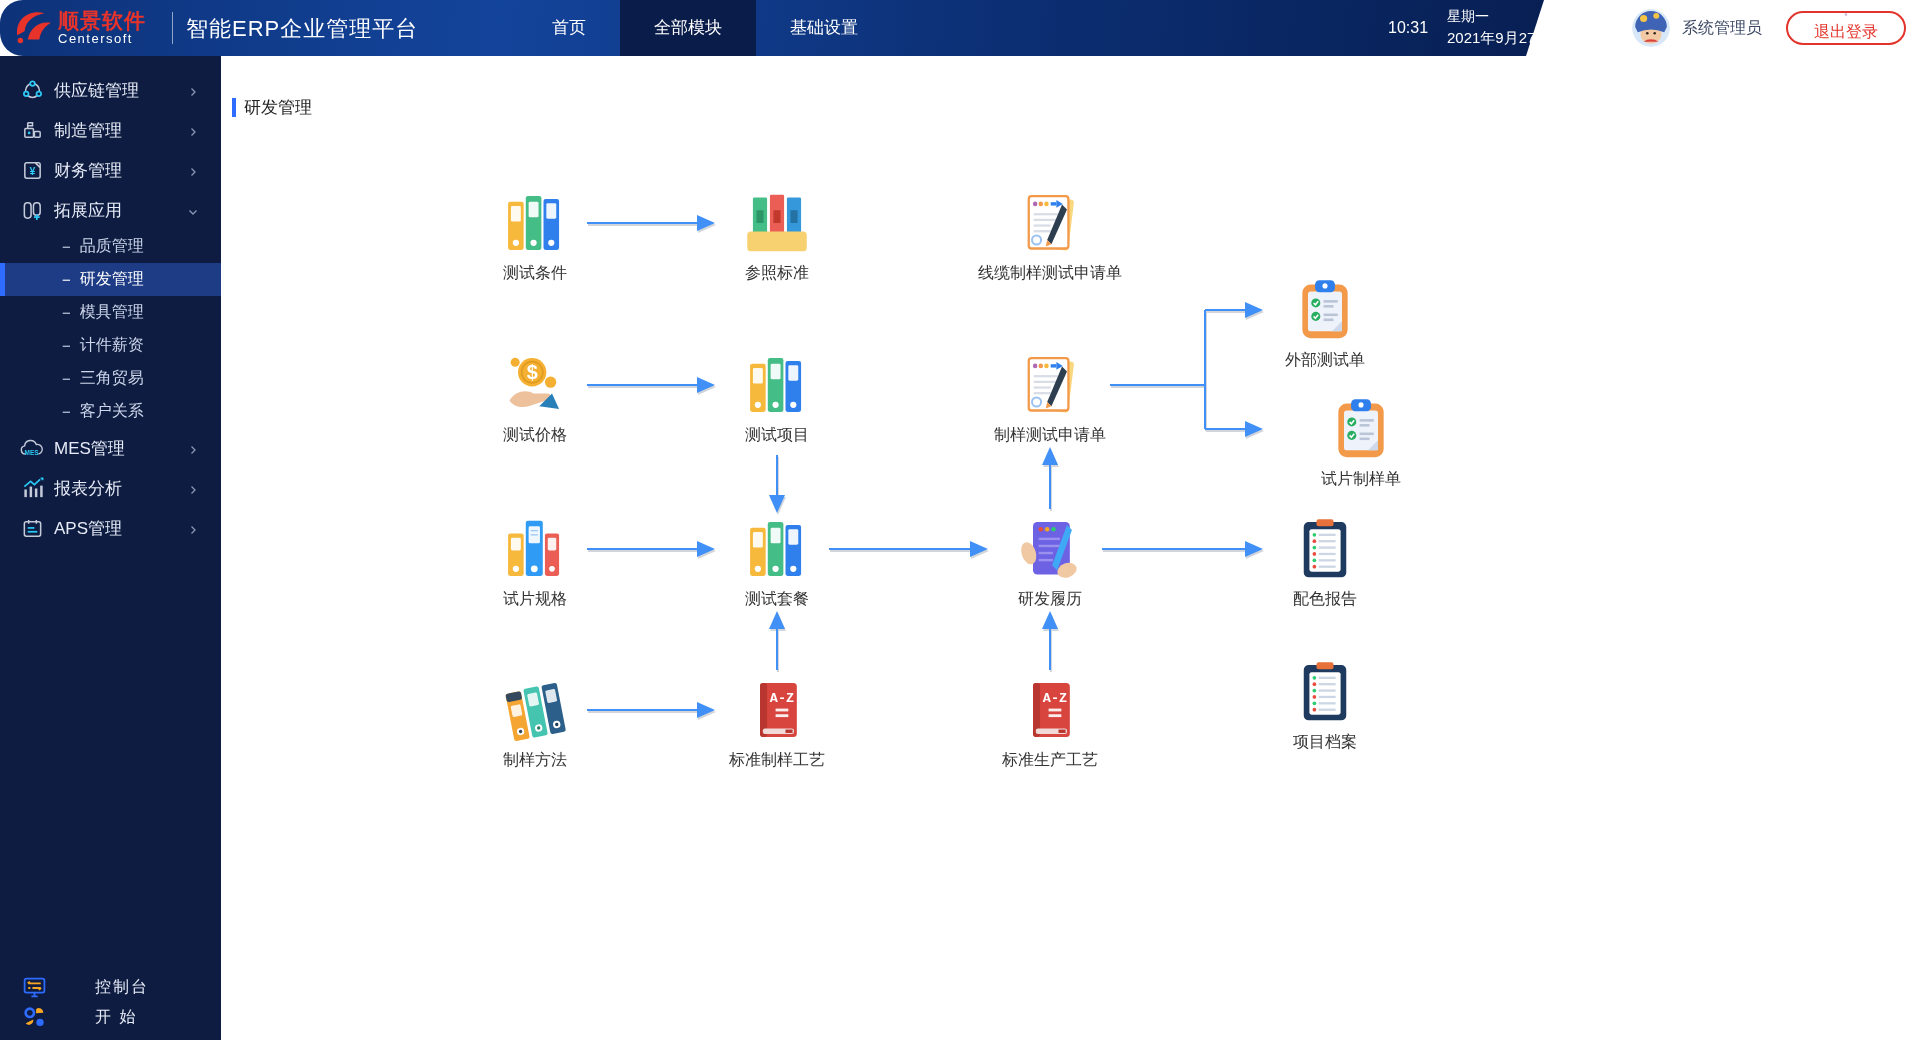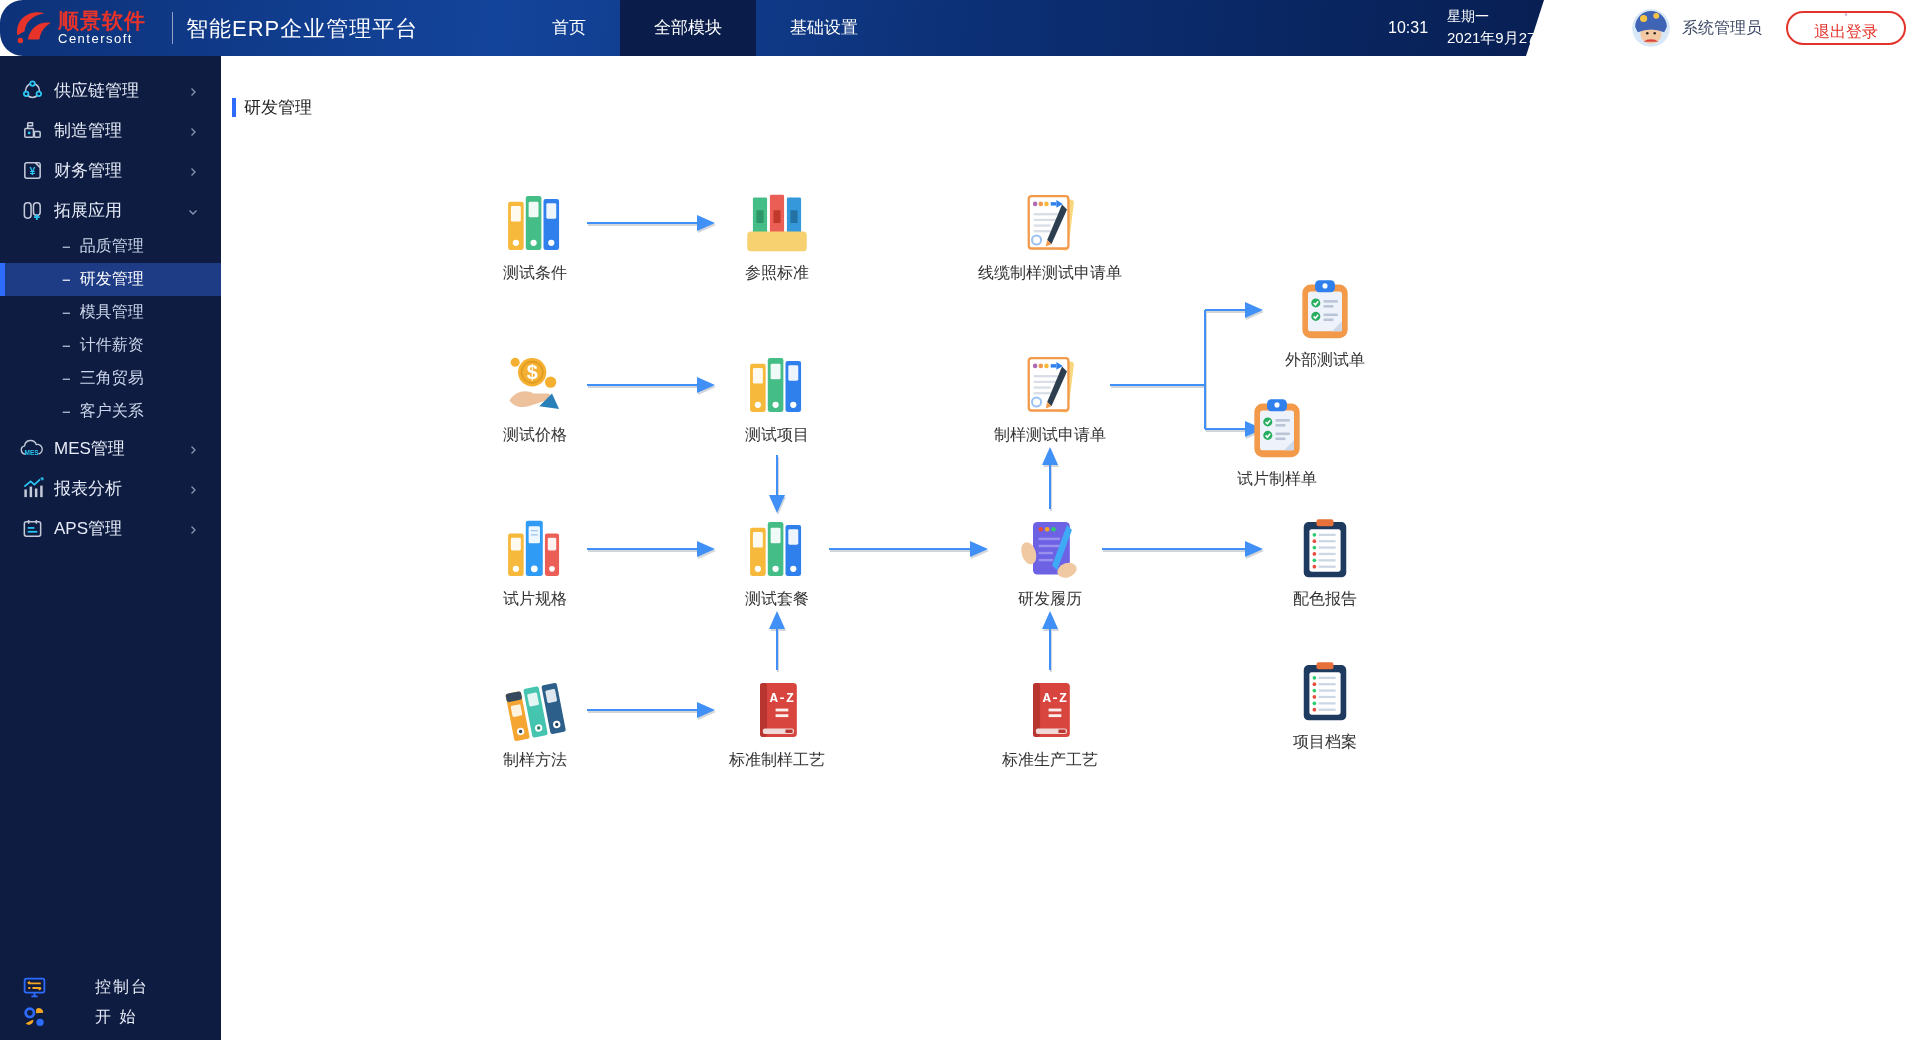--- a/index.html
+++ b/index.html
@@ -386,21 +386,21 @@
    <circle cx="17.5" cy="28.5" r="3.2" fill="#27ae60"></circle>
               <path d="M16 28.5 l1.2 1.3 l2 -2.4" stroke="#fff" stroke-width="1.1" fill="none"></path>
    <rect x="23" y="17" width="10" height="1.8" fill="#b9c4d6"></rect>
               <rect x="23" y="20.5" width="7" height="1.8" fill="#b9c4d6"></rect>
    <rect x="23" y="26.5" width="10" height="1.8" fill="#b9c4d6"></rect>
               <rect x="23" y="30" width="7" height="1.8" fill="#b9c4d6"></rect>
    <path d="M29 39 L36 32 L36 39 Z" fill="#cdd9ea"></path>
             </svg></div>
           <div class="node-label">外部测试单</div>
         </div>
-        <div class="node" style="left: 1056px; top: 339px;">
+        <div class="node" style="left: 1140px; top: 339px;">
           <div class="node-icon"><svg viewBox="0 0 48 48">
    <rect x="8" y="6" width="32" height="38" rx="6" fill="#f2994a"></rect>
    <rect x="12" y="11" width="24" height="28" rx="2" fill="#eef2fa"></rect>
    <rect x="17" y="3" width="14" height="8.5" rx="3" fill="#2f80ed"></rect>
               <circle cx="24" cy="7" r="1.8" fill="#fff"></circle>
    <circle cx="17.5" cy="19" r="3.2" fill="#27ae60"></circle>
               <path d="M16 19 l1.2 1.3 l2 -2.4" stroke="#fff" stroke-width="1.1" fill="none"></path>
    <circle cx="17.5" cy="28.5" r="3.2" fill="#27ae60"></circle>
               <path d="M16 28.5 l1.2 1.3 l2 -2.4" stroke="#fff" stroke-width="1.1" fill="none"></path>
    <rect x="23" y="17" width="10" height="1.8" fill="#b9c4d6"></rect>

